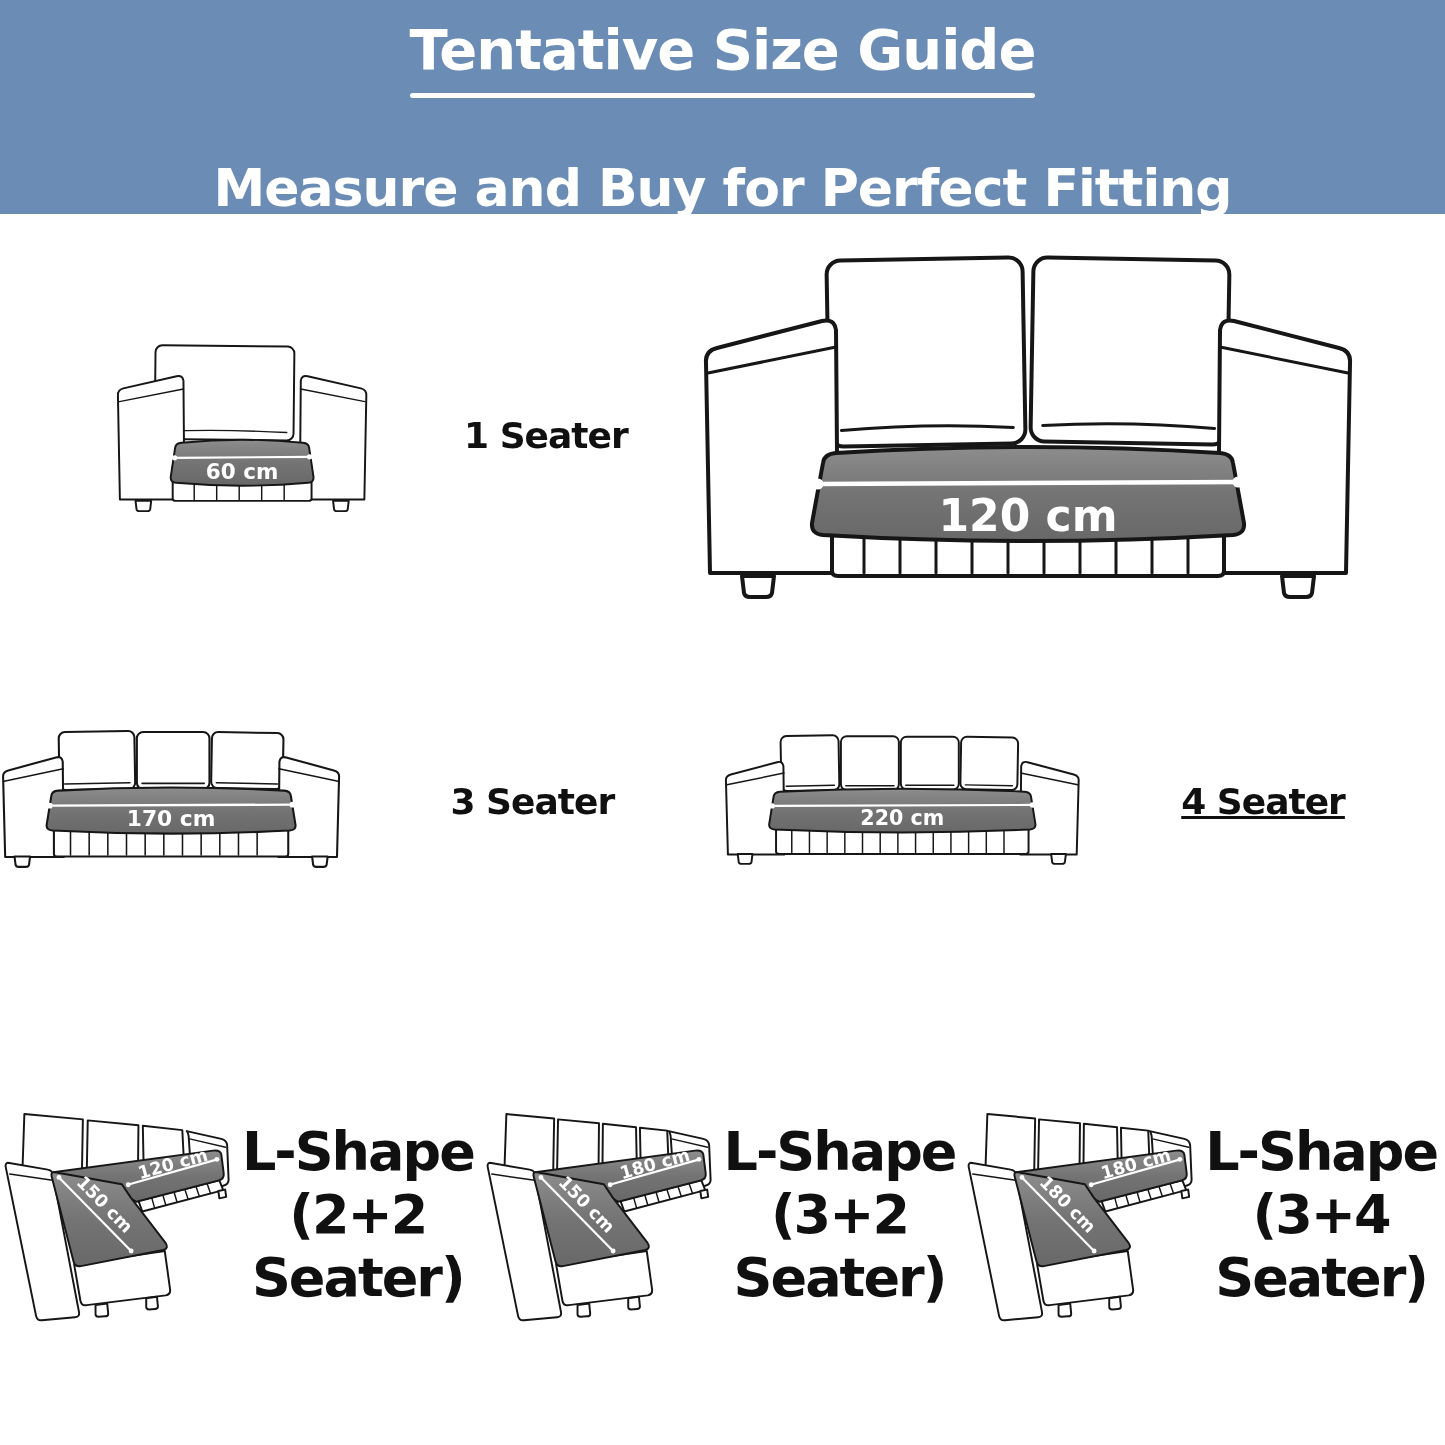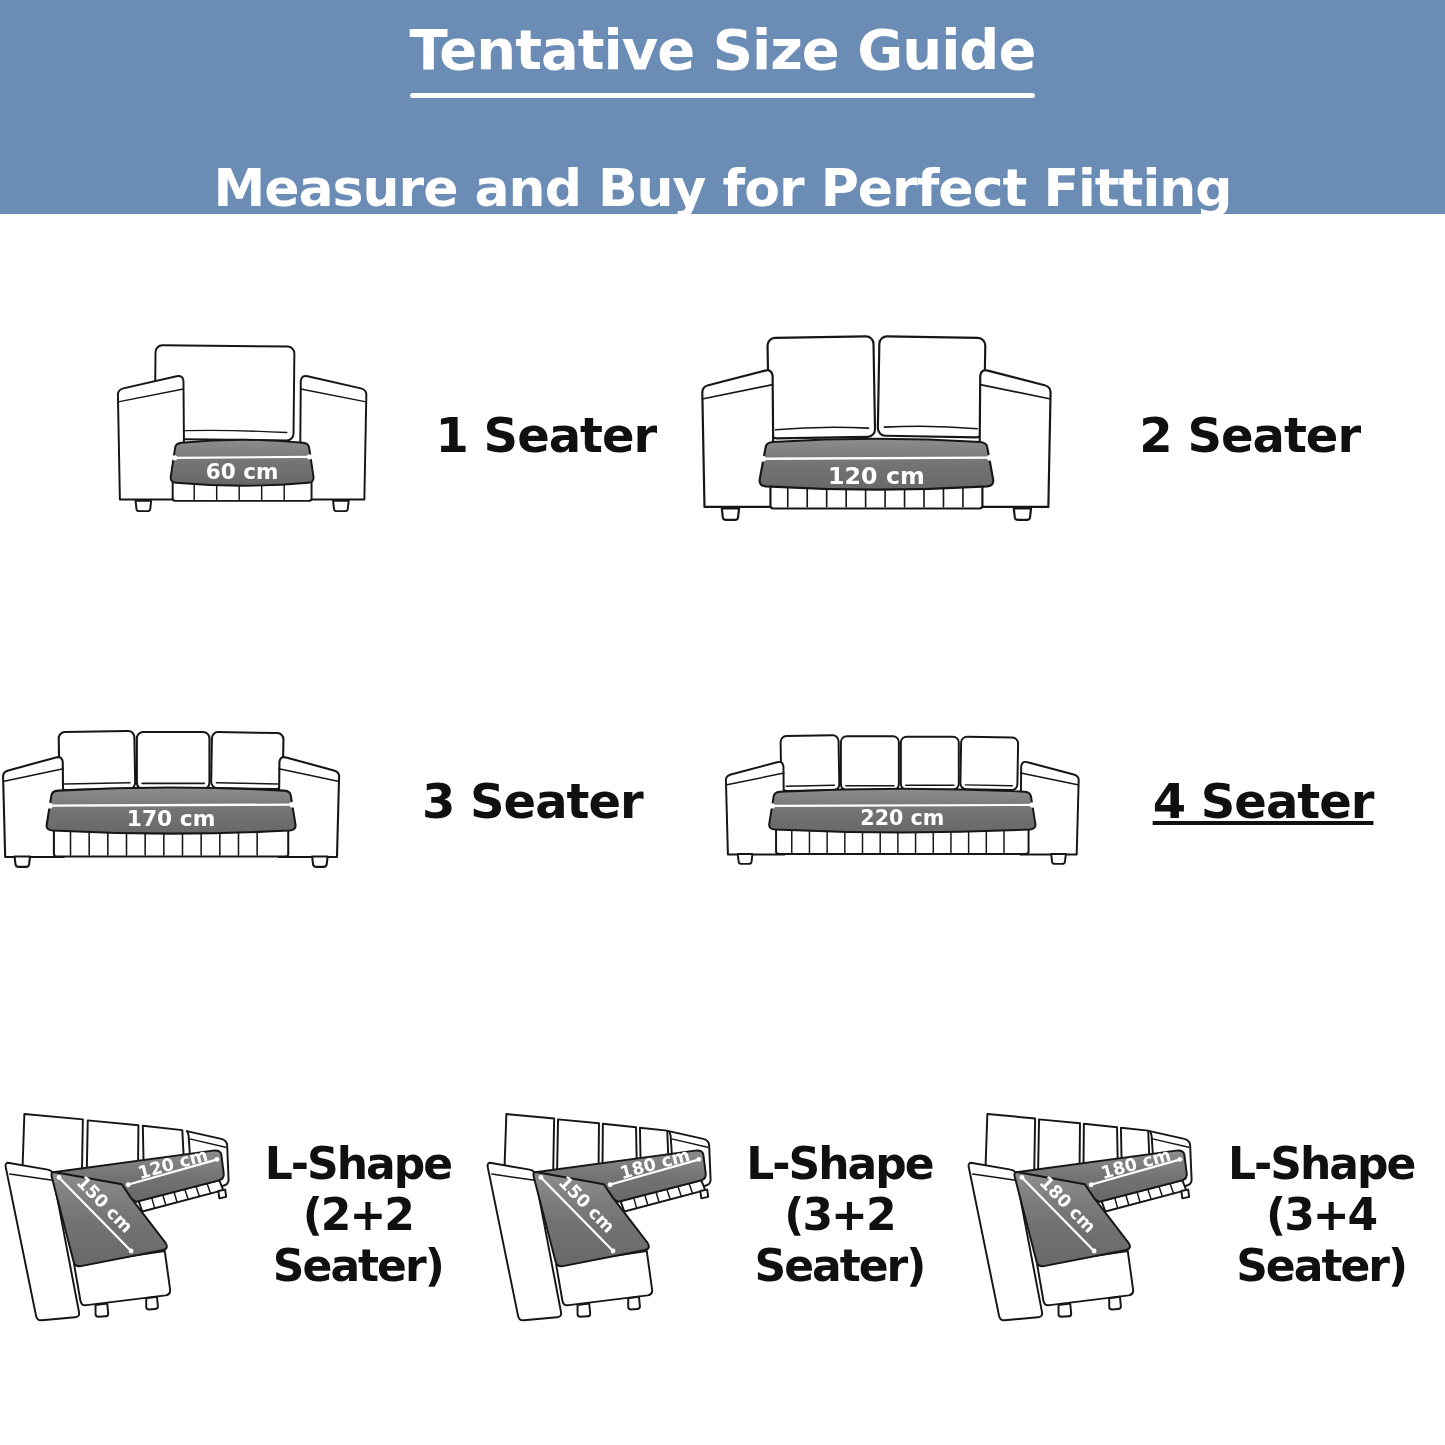--- a/index.html
+++ b/index.html
@@ -13,24 +13,24 @@
   .subtitle { color:#ffffff; font-size:52px; font-weight:bold; letter-spacing:-1px; line-height:1;margin-top:44px; }
 
   .row { display:flex; }
   .row-1 { height:420px; box-sizing:border-box; padding-top:10px; }
   .row-2 { height:334px; }
   .row-3 { height:477px; box-sizing:border-box; padding-top:12px; }
   .cell-half { width:50%; }
   .cell-third { width:33.333%; }
 
   .figure { display:flex; flex-direction:row; align-items:center; }
-  .fig-label { font-size:48px; font-weight:bold; color:#101010; letter-spacing:-1px; text-align:center; }
+  .fig-label { font-size:36px; font-weight:bold; color:#101010; letter-spacing:-1px; text-align:center; }
   .row-1 .fig-label { margin-top:12px; }
   .row-2 .fig-label { }
-  .row-3 .fig-label { margin-top:3px; font-size:44px; letter-spacing:-2px; }
+  .row-3 .fig-label { margin-top:3px; font-size:54px; letter-spacing:-2px; }
 
   .fig-1s svg { margin-left:115px; }
   .fig-2s svg { margin-left:-25px; }
 
   .ln  { fill:#ffffff; stroke:#161616; stroke-width:4; stroke-linejoin:round; stroke-linecap:round; }
   .ln-thin { fill:none; stroke:#161616; stroke-width:3; stroke-linejoin:round; stroke-linecap:round; }
   .seat { fill:url(#seatGrad) #707070; stroke:#161616; stroke-width:4; stroke-linejoin:round; }
   .mline { fill:none; stroke:#ffffff; stroke-width:4.5; stroke-linecap:round; }
   .mdot { fill:#ffffff; }
   .size-label { fill:#ffffff; font-family:"DejaVu Sans", sans-serif; font-weight:bold; text-anchor:middle; }
@@ -131,21 +131,20 @@
           <path class="mline" d="M 118,229 L 542,227"></path>
           <circle class="mdot" cx="120" cy="229" r="5.5"></circle>
           <circle class="mdot" cx="540" cy="227" r="5.5"></circle>
           <text class="size-label" x="330" y="276" font-size="44">120 cm</text>
         </g>
         <g>
           <path class="ln" d="M 44,321 L 76,321 L 74,338 Q 73,342 68,342 L 52,342 Q 47,342 46,338 Z"></path>
           <path class="ln" d="M 584,321 L 616,321 L 614,338 Q 613,342 608,342 L 592,342 Q 587,342 586,338 Z"></path>
         </g>
       </svg>
-      <div class="fig-label" style="width:100%;">2 Seater</div>
     </div>
   </div>
 
   <div class="row row-2">
 
     <div class="cell-half figure">
       <svg width="650" height="268" viewBox="0 0 660 272">
         <g transform="rotate(-1 187 58)">
           <rect class="ln" x="114" y="2" width="146" height="112" rx="12"></rect>
           <path class="ln-thin" d="M 124,102 L 250,102"></path>

